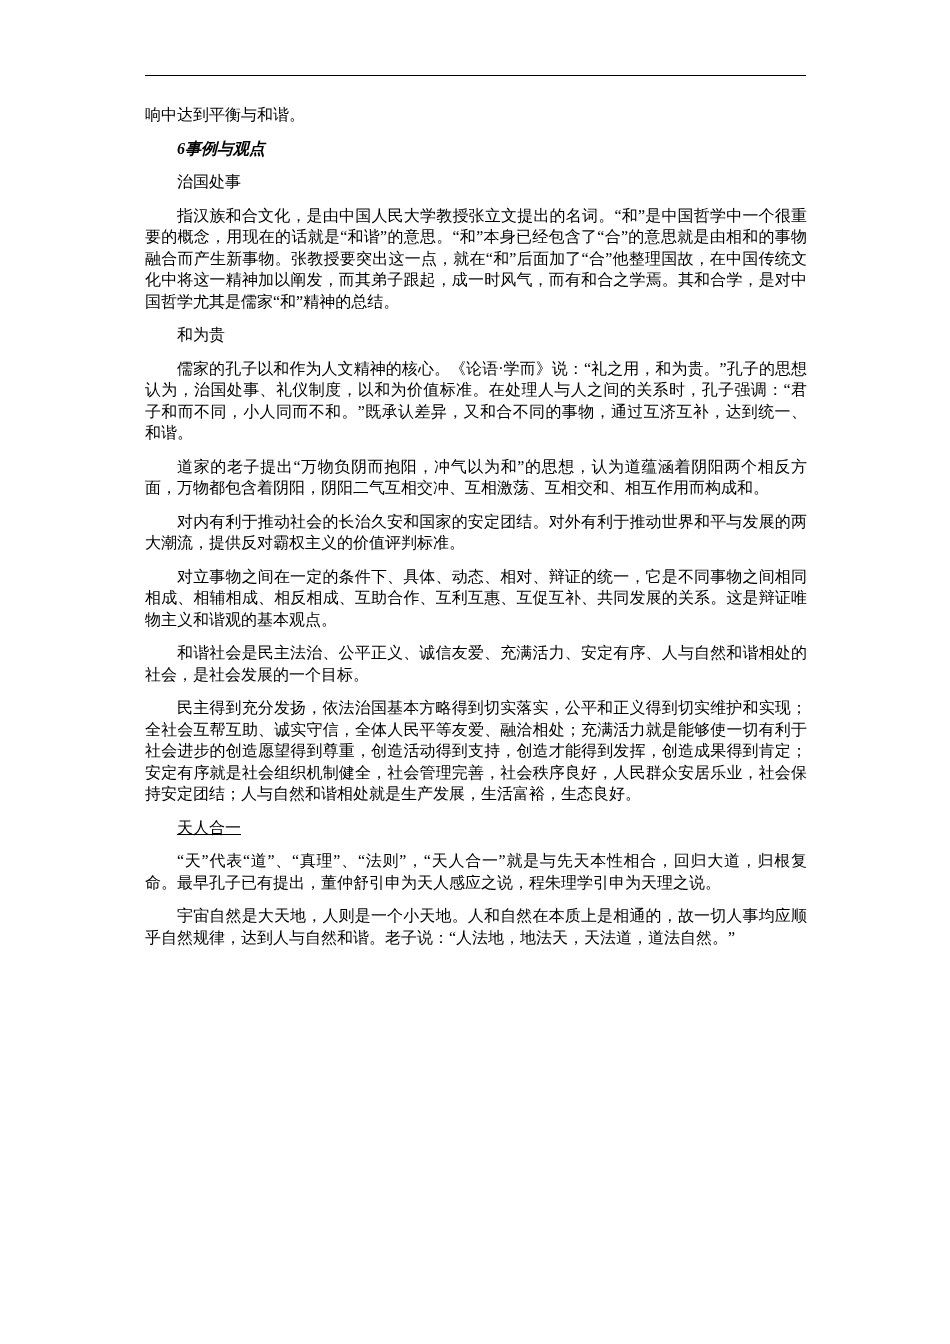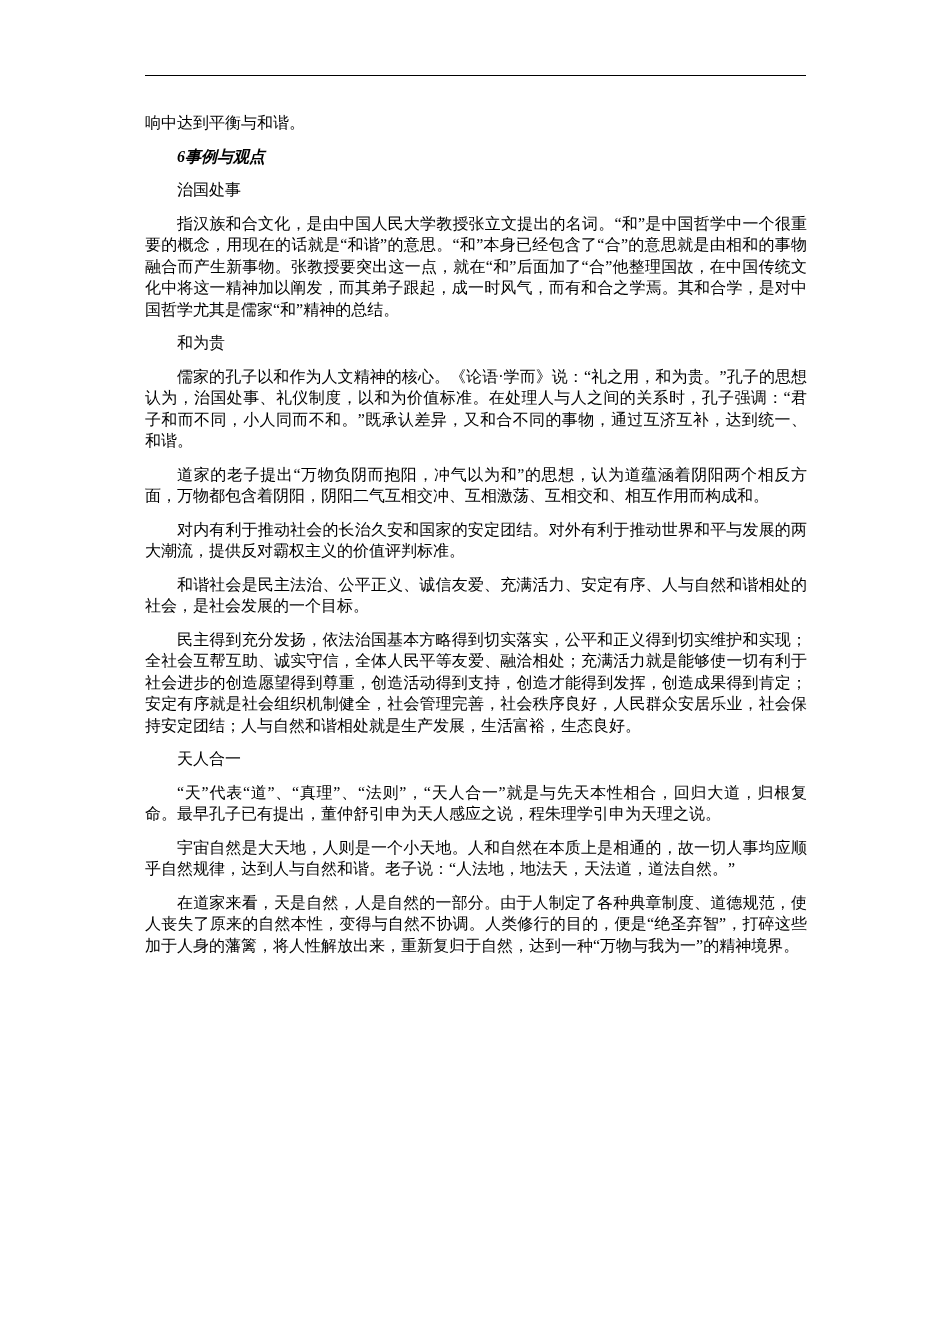--- a/index.html
+++ b/index.html
@@ -27,39 +27,40 @@
   }
   .content {
     position: absolute;
     left: 145px;
     top: 104px;
     width: 662px;
     font-size: 16px;
     line-height: 21.5px;
   }
   .content p {
-    margin: 8px 0 12px 0;
+    margin: 0 0 12px 0;
   }
   .p-plain {
     text-indent: 0;
   }
   .p-bold-heading {
     text-indent: 2em;
     font-weight: bold;
     font-style: italic;
   }
   .p-subheading {
     text-indent: 2em;
   }
   .p-body {
     text-indent: 2em;
     text-align: justify;
   }
   .gap-top {
     margin-top: 30px;
+    text-decoration: underline;
   }
 </style>
 </head>
 <body>
 
 <div class="page">
 
   <div class="header-rule"></div>
 
   <div class="content">
@@ -75,27 +76,27 @@
     <p class="p-subheading">和为贵</p>
 
     <p class="p-body">儒家的孔子以和作为人文精神的核心。《论语·学而》说：“礼之用，和为贵。”孔子的思想认为，治国处事、礼仪制度，以和为价值标准。在处理人与人之间的关系时，孔子强调：“君子和而不同，小人同而不和。”既承认差异，又和合不同的事物，通过互济互补，达到统一、和谐。</p>
 
     <p class="p-body">道家的老子提出“万物负阴而抱阳，冲气以为和”的思想，认为道蕴涵着阴阳两个相反方面，万物都包含着阴阳，阴阳二气互相交冲、互相激荡、互相交和、相互作用而构成和。</p>
 
 
     <p class="p-body">对内有利于推动社会的长治久安和国家的安定团结。对外有利于推动世界和平与发展的两大潮流，提供反对霸权主义的价值评判标准。</p>
 
 
+    <p class="p-body">对立事物之间在一定的条件下、具体、动态、相对、辩证的统一，它是不同事物之间相同相成、相辅相成、相反相成、互助合作、互利互惠、互促互补、共同发展的关系。这是辩证唯物主义和谐观的基本观点。</p>
 
     <p class="p-body">和谐社会是民主法治、公平正义、诚信友爱、充满活力、安定有序、人与自然和谐相处的社会，是社会发展的一个目标。</p>
 
     <p class="p-body">民主得到充分发扬，依法治国基本方略得到切实落实，公平和正义得到切实维护和实现；全社会互帮互助、诚实守信，全体人民平等友爱、融洽相处；充满活力就是能够使一切有利于社会进步的创造愿望得到尊重，创造活动得到支持，创造才能得到发挥，创造成果得到肯定；安定有序就是社会组织机制健全，社会管理完善，社会秩序良好，人民群众安居乐业，社会保持安定团结；人与自然和谐相处就是生产发展，生活富裕，生态良好。</p>
 
     <p class="p-subheading gap-top">天人合一</p>
 
     <p class="p-body">“天”代表“道”、“真理”、“法则”，“天人合一”就是与先天本性相合，回归大道，归根复命。最早孔子已有提出，董仲舒引申为天人感应之说，程朱理学引申为天理之说。</p>
 
     <p class="p-body">宇宙自然是大天地，人则是一个小天地。人和自然在本质上是相通的，故一切人事均应顺乎自然规律，达到人与自然和谐。老子说：“人法地，地法天，天法道，道法自然。”</p>
 
-    <p class="p-body">在道家来看，天是自然，人是自然的一部分。由于人制定了各种典章制度、道德规范，使人丧失了原来的自然本性，变得与自然不协调。人类修行的目的，便是“绝圣弃智”，打碎这些加于人身的藩篱，将人性解放出来，重新复归于自然，达到一种“万物与我为一”的精神境界。</p>
 
   </div>
 </div>
 
 </body></html>

